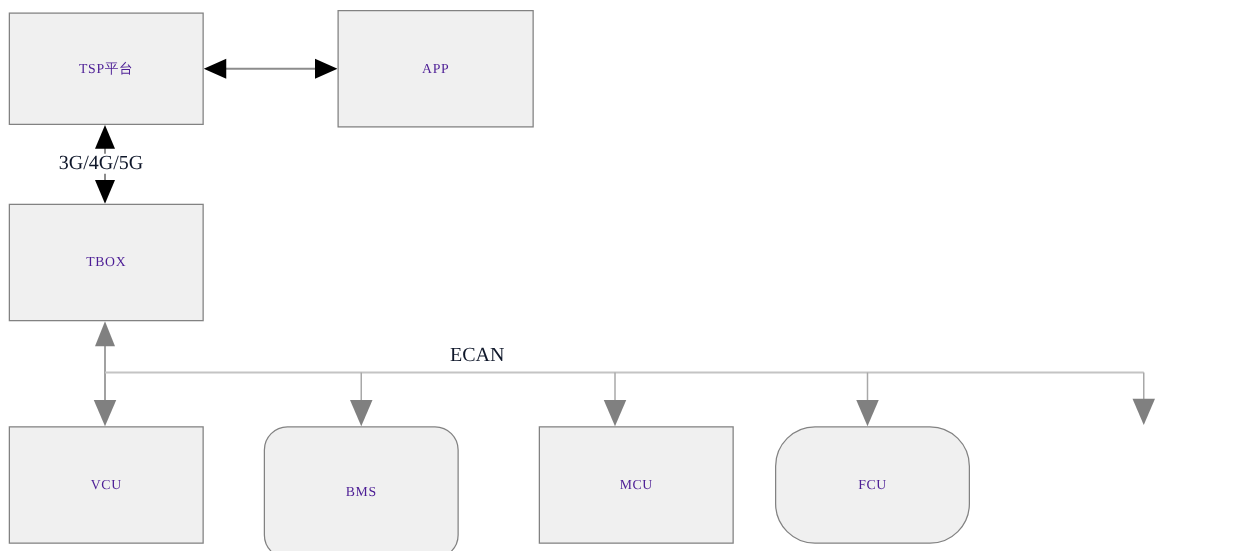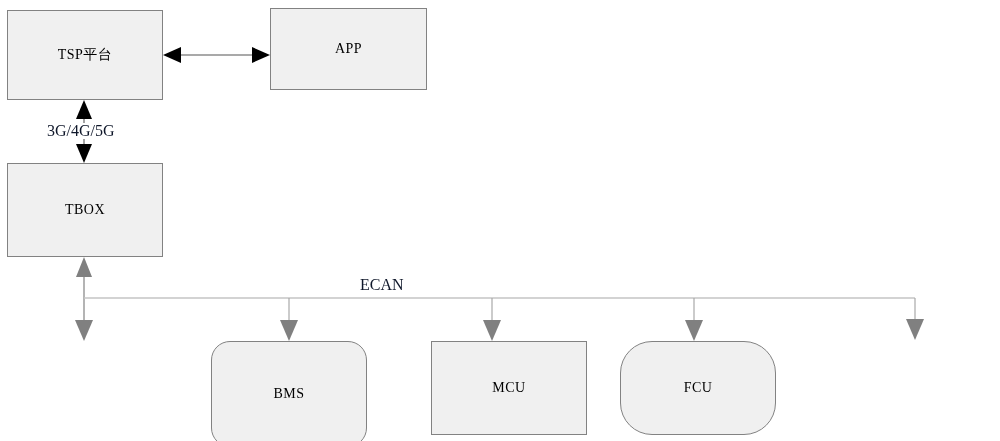--- a/index.html
+++ b/index.html
@@ -22,22 +22,22 @@
   .node {
     position: absolute;
     background: #f0f0f0;
     border: 1px solid #828282;
     box-sizing: border-box;
     display: flex;
     align-items: center;
     justify-content: center;
   }
   .node-label {
-    font-size: 14px;
-    color: #000000;
+    font-size: 11px;
+    color: #4c1d95;
     letter-spacing: 0.5px;
     line-height: 1;
     white-space: nowrap;
   }
   .edge-label {
     position: absolute;
     font-size: 16px;
     color: #0f172a;
     background: #ffffff;
     padding: 0 3px;
@@ -101,28 +101,31 @@
       <line x1="915" y1="298" x2="915" y2="330" stroke="#a8a8a8" stroke-width="1.2"></line>
       <polygon points="915,340 906,319 924,319" fill="#808080"></polygon>
     </g>
 
   </svg>
 
   <div class="node" style="left:7px; top:10px; width:156px; height:90px;">
     <span class="node-label">TSP平台</span>
   </div>
 
-  <div class="node" style="left:270px; top:8px; width:157px; height:82px;">
+  <div class="node" style="left:270px; top:8px; width:157px; height:94px;">
     <span class="node-label">APP</span>
   </div>
 
   <div class="node" style="left:7px; top:163px; width:156px; height:94px;">
     <span class="node-label">TBOX</span>
   </div>
 
+  <div class="node" style="left:7px; top:341px; width:156px; height:94px;">
+    <span class="node-label">VCU</span>
+  </div>
 
   <div class="node" style="left:211px; top:341px; width:156px; height:106px;border-radius:19px;">
     <span class="node-label">BMS</span>
   </div>
 
   <div class="node" style="left:415px; top:341px; width:156px; height:94px;margin-left:16px;">
     <span class="node-label">MCU</span>
   </div>
 
   <div class="node" style="left:620px; top:341px; width:156px; height:94px;border-radius:32px;">

